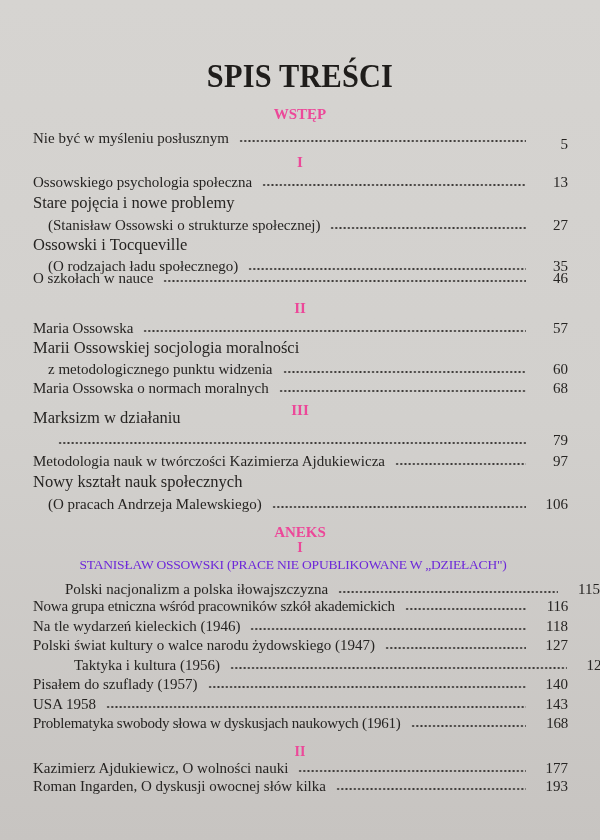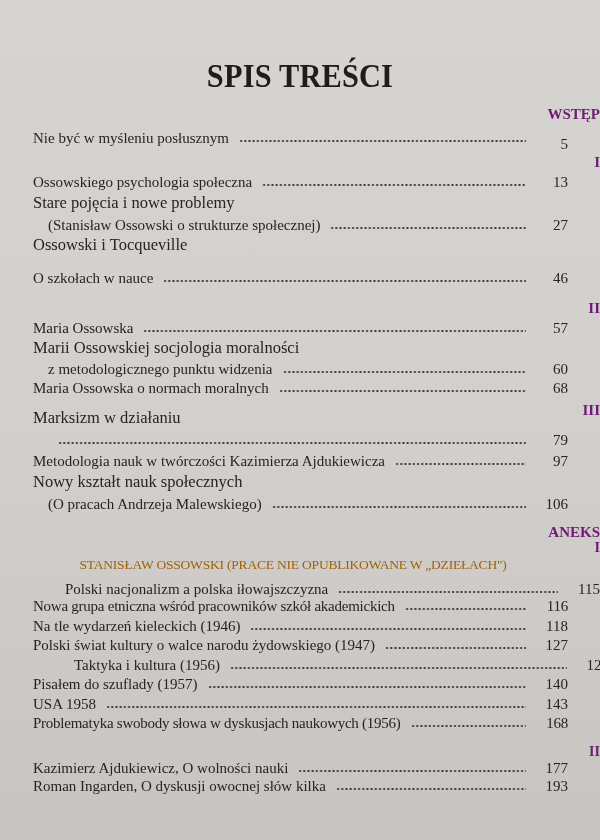--- a/index.html
+++ b/index.html
@@ -10,26 +10,26 @@
     color:#262422;
     position:relative;
   }
   .page { position:absolute; left:0; top:0; width:600px; height:840px; }
   .title {
     position:absolute; left:0; width:600px; top:58px; text-align:center;
     font-size:33px; font-weight:bold; letter-spacing:0.2px; color:#1f1d1b;
     transform: scaleX(0.92);
   }
   .heading {
-    position:absolute; left:0; width:600px; text-align:right;
-    font-weight:bold; font-size:15px; color:#701a75;
+    position:absolute; left:0; width:600px; text-align:center;
+    font-weight:bold; font-size:15px; color:#ec4899;
   }
   .subheading {
     position:absolute; left:33px; width:520px; text-align:center;
-    font-size:13.5px; color:#a16207; letter-spacing:-0.2px;
+    font-size:13.5px; color:#6d28d9; letter-spacing:-0.2px;
   }
   .row {
     position:absolute; left:33px; width:534px; height:20px;
     display:flex; align-items:flex-end;
     font-size:15px; line-height:20px; white-space:nowrap;
   }
   .row.indent { left:48px; width:519px; }
   .row .txt { flex:0 0 auto; }
   .row .dots {
     flex:1 1 auto; margin:0 6px 0 10px; height:4px; align-self:flex-end; margin-bottom:5px;
@@ -62,20 +62,25 @@
     <span class="dots"></span>
     <span class="num">13</span>
   </div>
   <div class="line-only" style="top:193px;">Stare pojęcia i nowe problemy</div>
   <div class="row indent" style="top:215px;">
     <span class="txt">(Stanisław Ossowski o strukturze społecznej)</span>
     <span class="dots"></span>
     <span class="num">27</span>
   </div>
   <div class="line-only" style="top:235px;">Ossowski i Tocqueville</div>
+  <div class="row indent" style="top:256px;">
+    <span class="txt">(O rodzajach ładu społecznego)</span>
+    <span class="dots"></span>
+    <span class="num">35</span>
+  </div>
   <div class="row" style="top:268px;">
     <span class="txt">O szkołach w nauce</span>
     <span class="dots"></span>
     <span class="num">46</span>
   </div>
 
   <div class="heading" style="top:300px;">II</div>
   <div class="row" style="top:318px;">
     <span class="txt">Maria Ossowska</span>
     <span class="dots"></span>
@@ -144,21 +149,21 @@
     <span class="txt">Pisałem do szuflady (1957)</span>
     <span class="dots"></span>
     <span class="num">140</span>
   </div>
   <div class="row" style="top:694px;">
     <span class="txt">USA 1958</span>
     <span class="dots"></span>
     <span class="num">143</span>
   </div>
   <div class="row narrow" style="top:713px;">
-    <span class="txt">Problematyka swobody słowa w dyskusjach naukowych (1956)</span>
+    <span class="txt">Problematyka swobody słowa w dyskusjach naukowych (1961)</span>
     <span class="dots"></span>
     <span class="num">168</span>
   </div>
 
   <div class="heading" style="top:744px; font-size:14px;">II</div>
   <div class="row" style="top:758px;">
     <span class="txt">Kazimierz Ajdukiewicz, O wolności nauki</span>
     <span class="dots"></span>
     <span class="num">177</span>
   </div>

